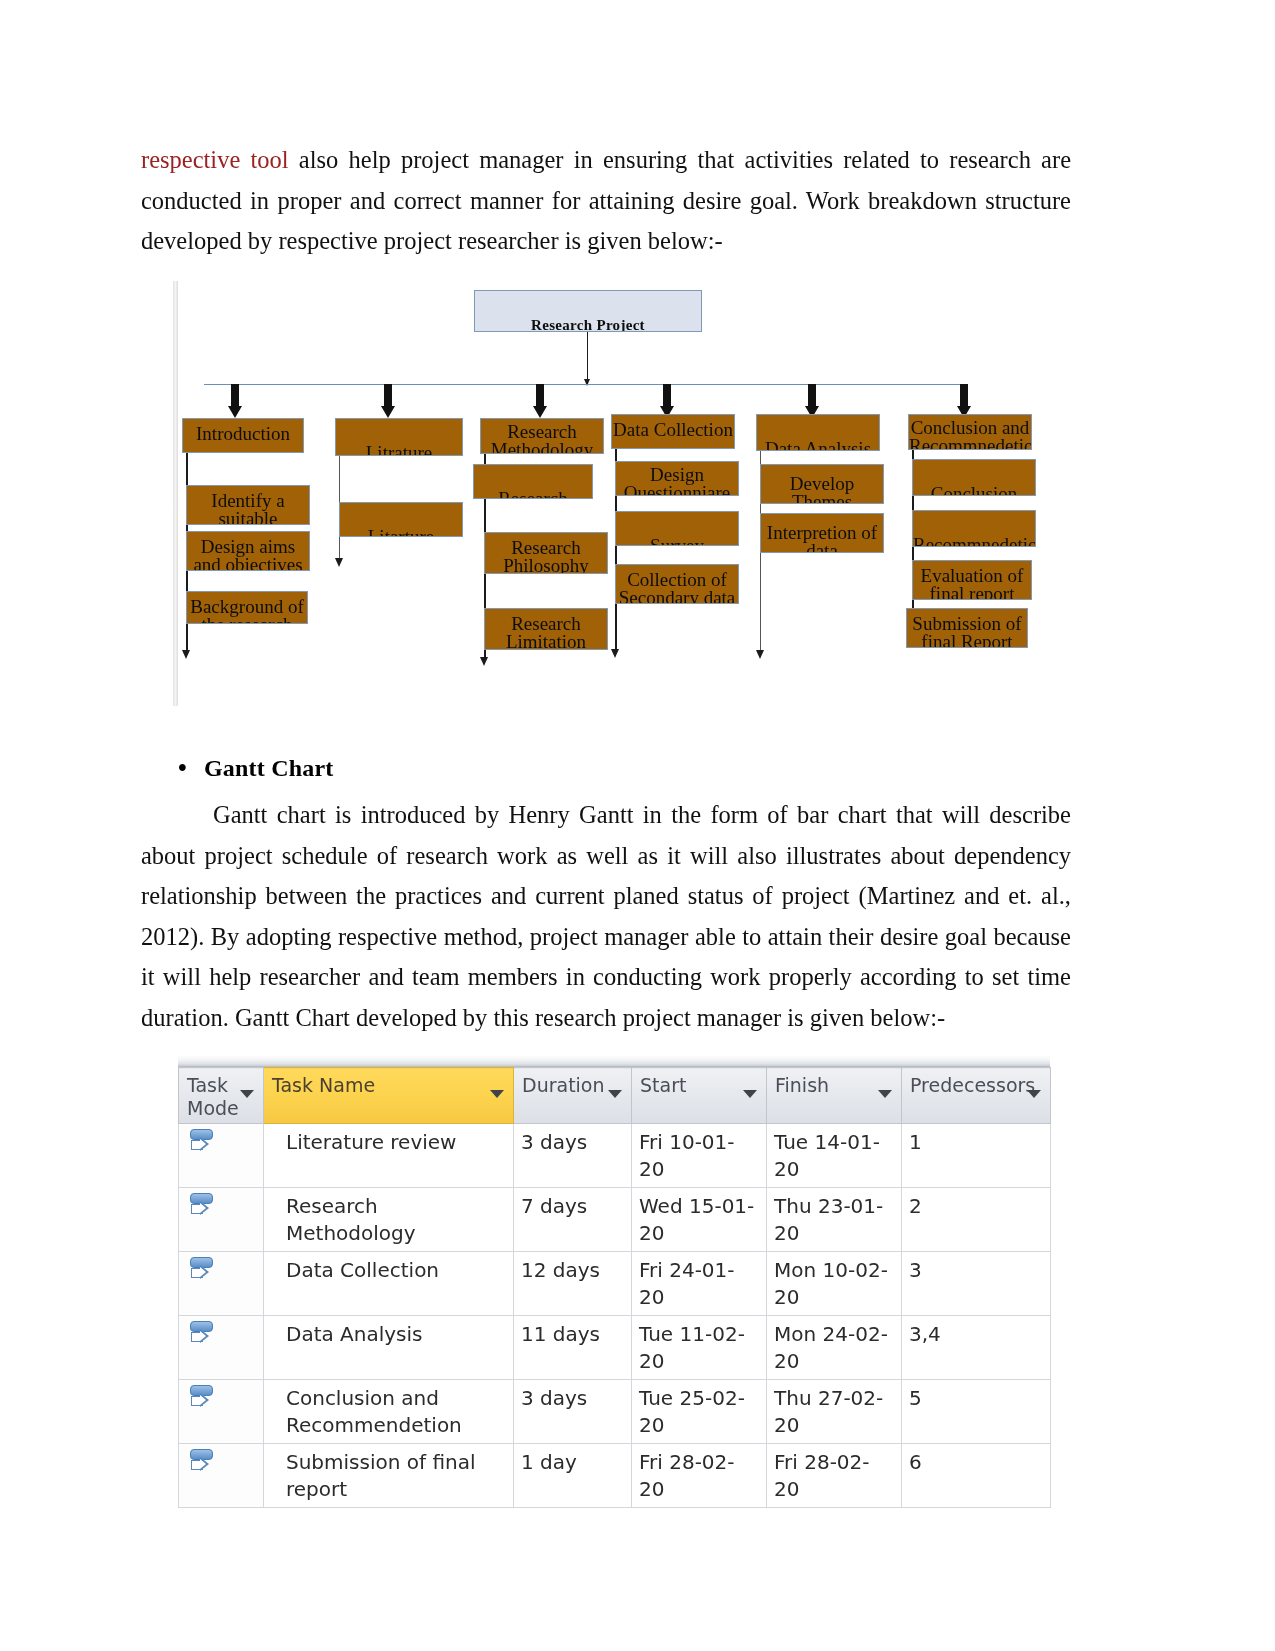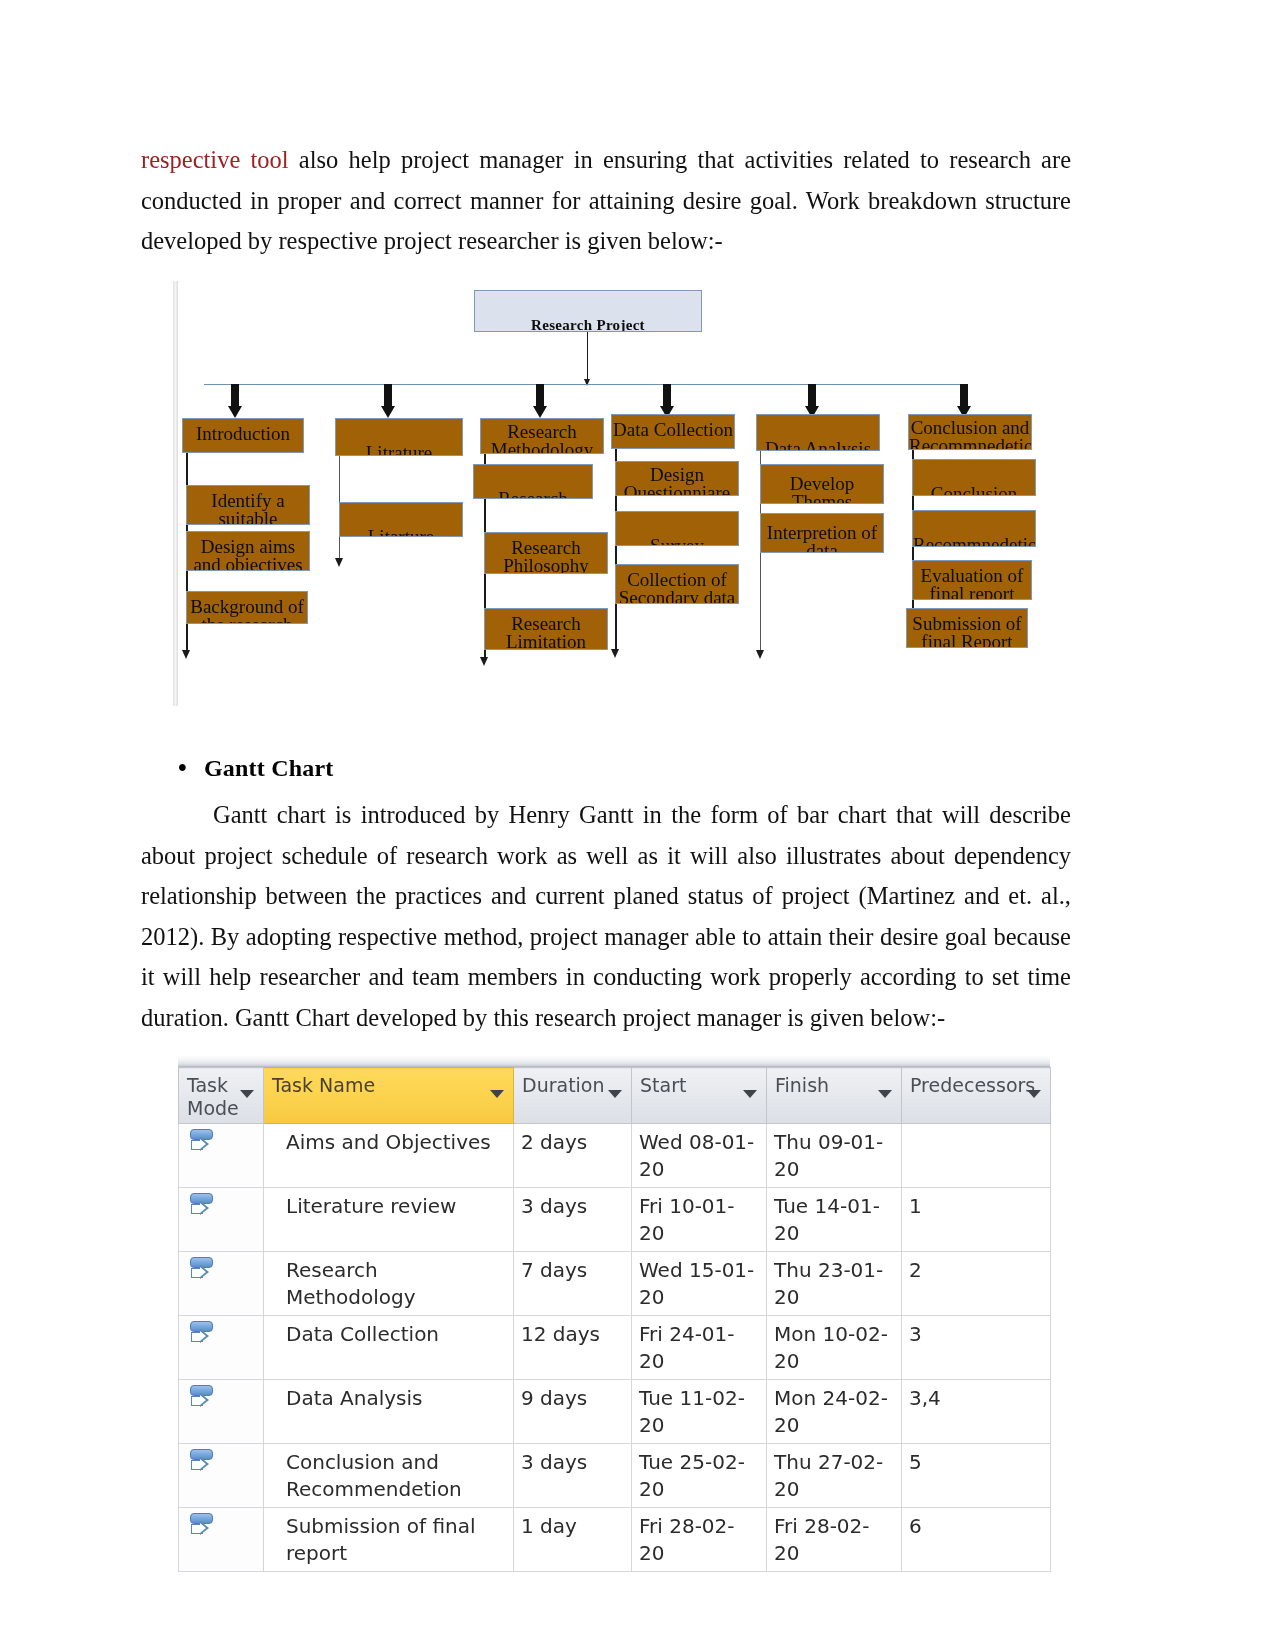--- a/index.html
+++ b/index.html
@@ -299,35 +299,20 @@
       <tbody id="proj-body">
           <tr>
             <td class="mode">
               <div class="modeicon">
                 <div class="bar"></div>
                 <div class="arrowbody"></div>
                 <div class="arrowtip"></div>
                 <div class="arrowtip-in"></div>
               </div>
             </td>
-            <td class="name">Aims and Objectives</td>
-            <td>2 days</td>
-            <td>Wed 08-01-20</td>
-            <td>Thu 09-01-20</td>
-            <td></td>
-          </tr>
-          <tr>
-            <td class="mode">
-              <div class="modeicon">
-                <div class="bar"></div>
-                <div class="arrowbody"></div>
-                <div class="arrowtip"></div>
-                <div class="arrowtip-in"></div>
-              </div>
-            </td>
             <td class="name">Literature review</td>
             <td>3 days</td>
             <td>Fri 10-01-20</td>
             <td>Tue 14-01-20</td>
             <td>1</td>
           </tr>
           <tr>
             <td class="mode">
               <div class="modeicon">
                 <div class="bar"></div>
@@ -360,21 +345,21 @@
           <tr>
             <td class="mode">
               <div class="modeicon">
                 <div class="bar"></div>
                 <div class="arrowbody"></div>
                 <div class="arrowtip"></div>
                 <div class="arrowtip-in"></div>
               </div>
             </td>
             <td class="name">Data Analysis</td>
-            <td>9 days</td>
+            <td>11 days</td>
             <td>Tue 11-02-20</td>
             <td>Mon 24-02-20</td>
             <td>3,4</td>
           </tr>
           <tr class="tall">
             <td class="mode">
               <div class="modeicon">
                 <div class="bar"></div>
                 <div class="arrowbody"></div>
                 <div class="arrowtip"></div>

